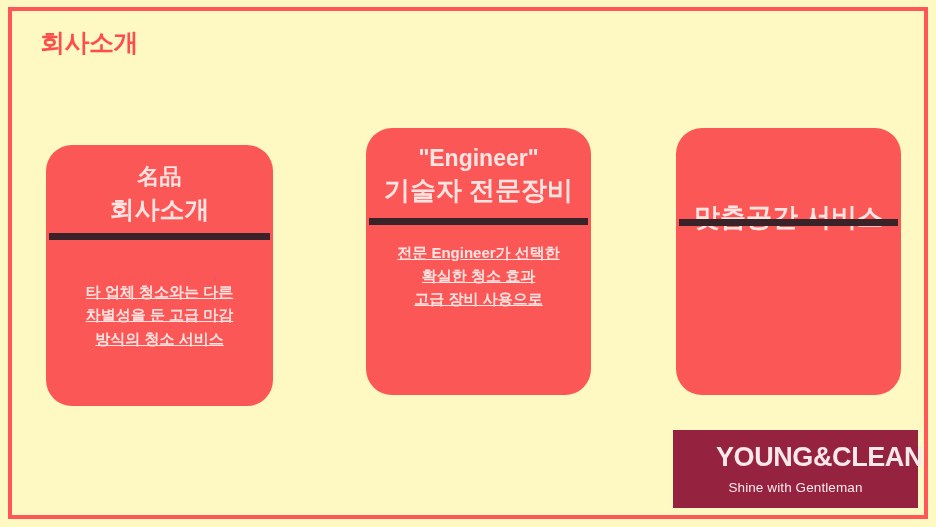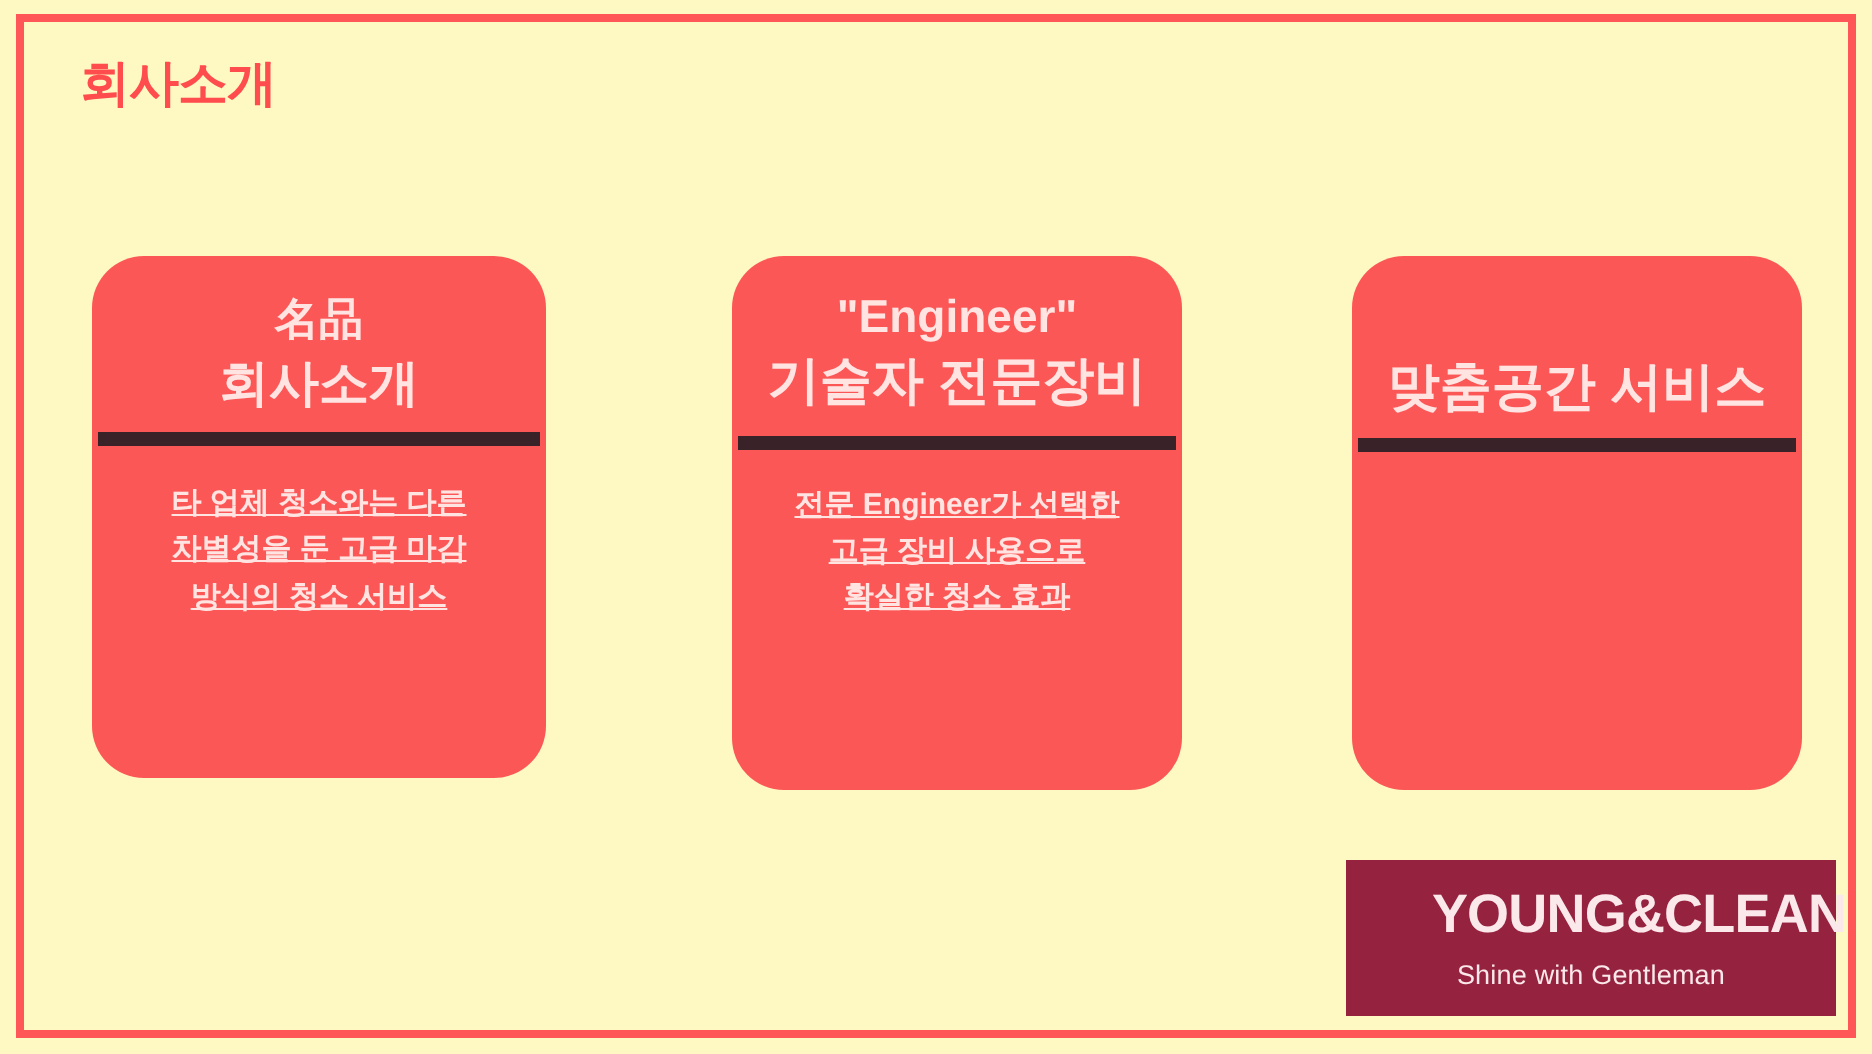--- a/index.html
+++ b/index.html
@@ -49,34 +49,34 @@
   
   .card {
     position: absolute;
     background: #FC5757;
     border-radius: 26px;
     box-sizing: border-box;
     display: flex;
     flex-direction: column;
     align-items: center;
   }
-  .card-1 { left: 46px;  top: 128px; width: 227px; height: 261px; }
+  .card-1 { left: 46px;  top: 145px; width: 227px; height: 261px; gap: 23px; }
   .card-2 { left: 366px; top: 128px; width: 225px; height: 267px; }
   .card-3 { left: 676px; top: 128px; width: 225px; height: 267px; }
 
   .card-head {
     width: 100%;
     box-sizing: border-box;
     padding: 0 10px;
     text-align: center;
     color: #FFE4E1;
   }
   .card-1 .card-head { padding-top: 18px; }
   .card-2 .card-head { padding-top: 16px; }
-  .card-3 .card-head { padding-top: 49px; }
+  .card-3 .card-head { padding-top: 73px; }
 
   .head-line {
     display: block;
     font-weight: bold;
     line-height: 1.28;
     white-space: nowrap;
   }
   .head-line.small { font-size: 21px; }
   .head-line.big   { font-size: 26px; }
 
@@ -168,22 +168,22 @@
   </div>
 
   <div class="card card-2">
     <div class="card-head">
       <span class="head-line small">"Engineer"</span>
       <span class="head-line big">기술자 전문장비</span>
     </div>
     <div class="divider"></div>
     <div class="card-body">
       <span class="body-line">전문 Engineer가 선택한</span>
+      <span class="body-line">확실한 청소 효과</span>
       <span class="body-line">고급 장비 사용으로</span>
-      <span class="body-line">확실한 청소 효과</span>
     </div>
   </div>
 
   <div class="card card-3">
     <div class="card-head">
       <span class="head-line big">맞춤공간 서비스</span>
     </div>
     <div class="divider"></div>
   </div>
 

